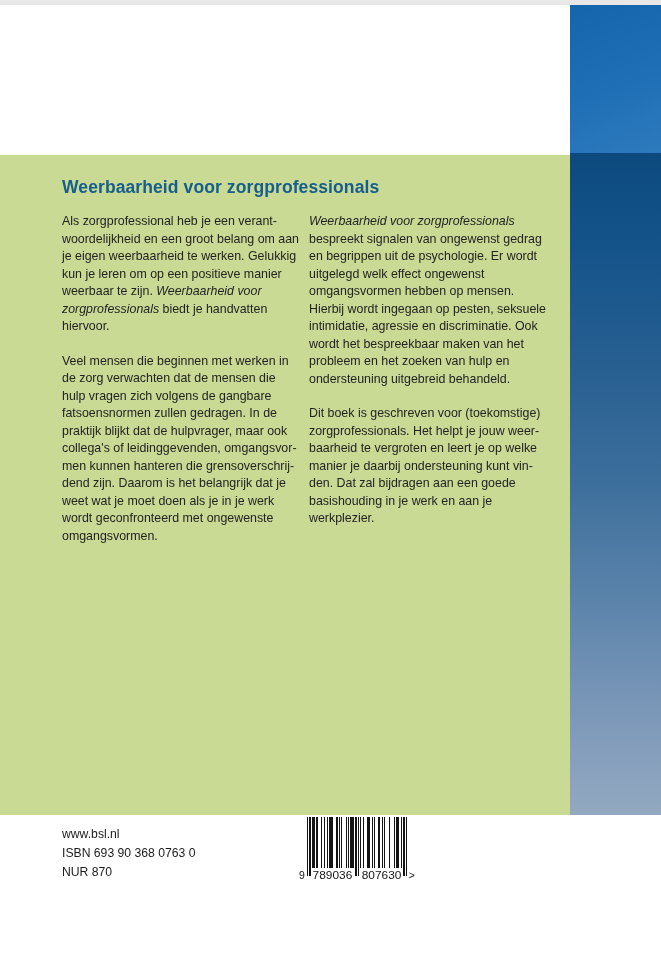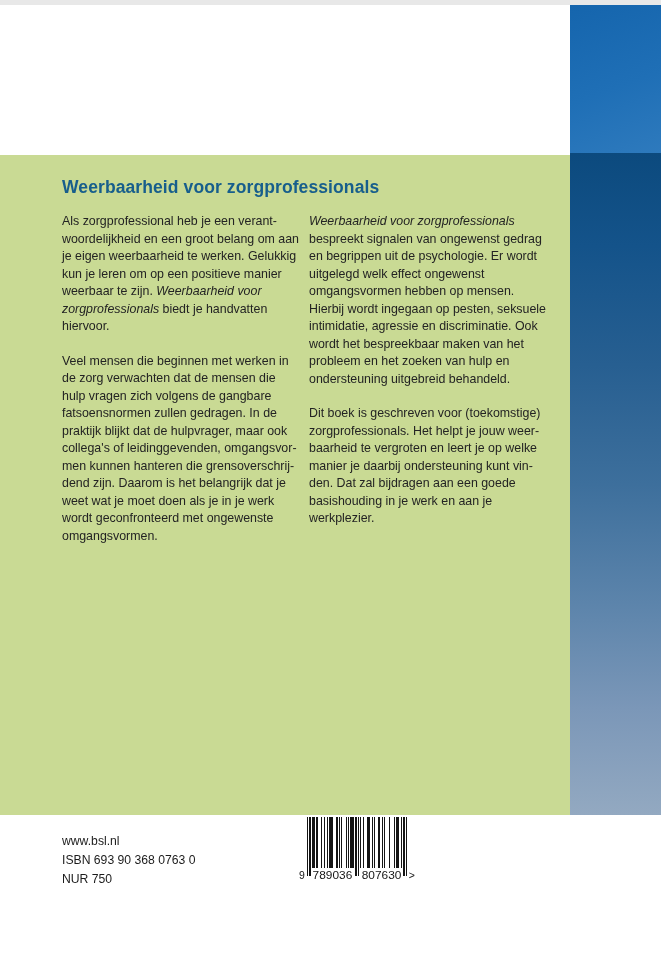--- a/index.html
+++ b/index.html
@@ -37,21 +37,21 @@
     margin:0 0 17px 0;
     font-size:12.4px; line-height:17.5px; color:#232323;
     hyphens:manual;
   }
   .col p i{ font-style:italic; }
   .footer{
     position:absolute; left:0; top:810px; width:661px; height:150px;
     background:#ffffff;
   }
   .footer-lines{
-    position:absolute; left:62px; top:17px;
+    position:absolute; left:62px; top:10px;
     font-size:12.2px; line-height:19px; color:#1c1c1c;
   }
   .barcode-wrap{
     position:absolute; left:298px; top:1px; width:118px; height:68px;
   }
   .barcode-wrap svg{ display:block; }
   .barcode-digits{ font-family:"Liberation Sans",sans-serif; }
 </style>
 </head>
 <body>
@@ -72,21 +72,21 @@
     <div class="col">
         <p><i>Weerbaarheid voor zorgprofessionals</i><span> bespreekt signalen van ongewenst gedrag en begrippen uit de psychologie. Er wordt uitgelegd welk effect ongewenst omgangsvormen hebben op mensen. Hierbij wordt ingegaan op pesten, seksu­ele intimidatie, agressie en discriminatie. Ook wordt het bespreekbaar maken van het probleem en het zoeken van hulp en ondersteuning uitgebreid behandeld.</span></p>
         <p><span>Dit boek is geschreven voor (toekomstige) zorgprofessionals. Het helpt je jouw weer­baarheid te vergroten en leert je op welke manier je daarbij ondersteuning kunt vin­den. Dat zal bijdragen aan een goede basis­houding in je werk en aan je werkplezier.</span></p>
       </div>
   </div>
 
   <div class="footer">
     <div class="footer-lines">
       <div>www.bsl.nl</div>
       <div>ISBN 693 90 368 0763 0</div>
-      <div>NUR 750</div>
+      <div>NUR 870</div>
     </div>
     <div class="barcode-wrap">
         <svg viewBox="-9 0 113 64" width="118" height="67" shape-rendering="crispEdges">
           <rect x="0" y="1" width="1.05" height="56" fill="#141414"></rect>
           <rect x="2" y="1" width="1.05" height="56" fill="#141414"></rect>
           <rect x="4" y="1" width="1.05" height="49" fill="#141414"></rect>
           <rect x="5" y="1" width="1.05" height="49" fill="#141414"></rect>
           <rect x="6" y="1" width="1.05" height="49" fill="#141414"></rect>
           <rect x="8" y="1" width="1.05" height="49" fill="#141414"></rect>
           <rect x="9" y="1" width="1.05" height="49" fill="#141414"></rect>

